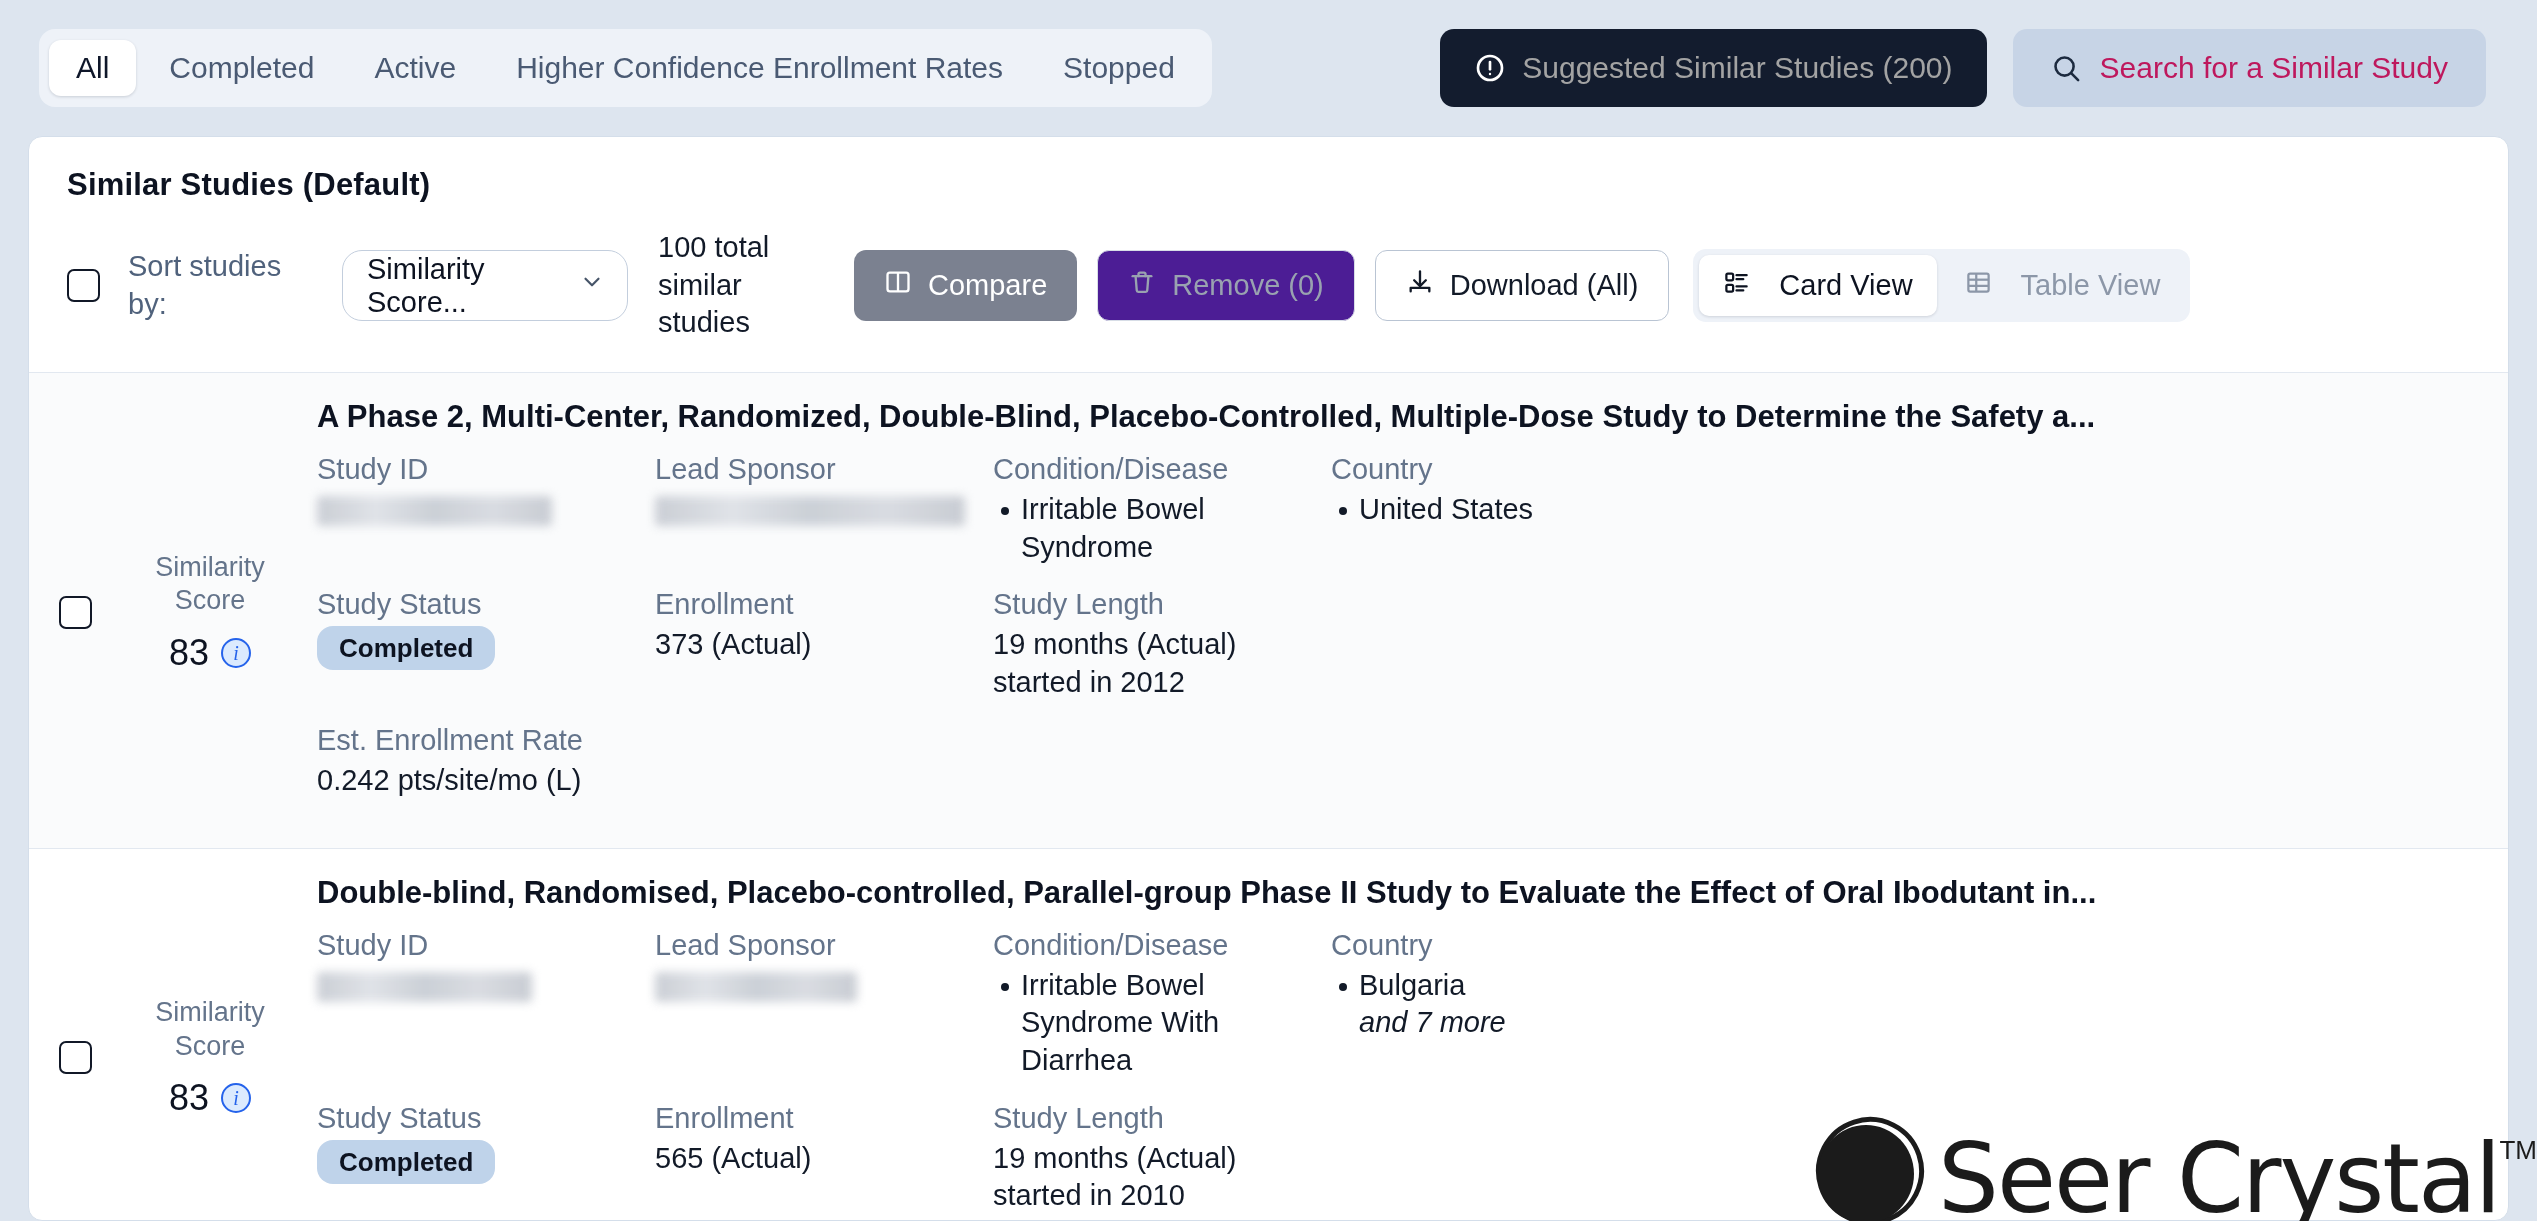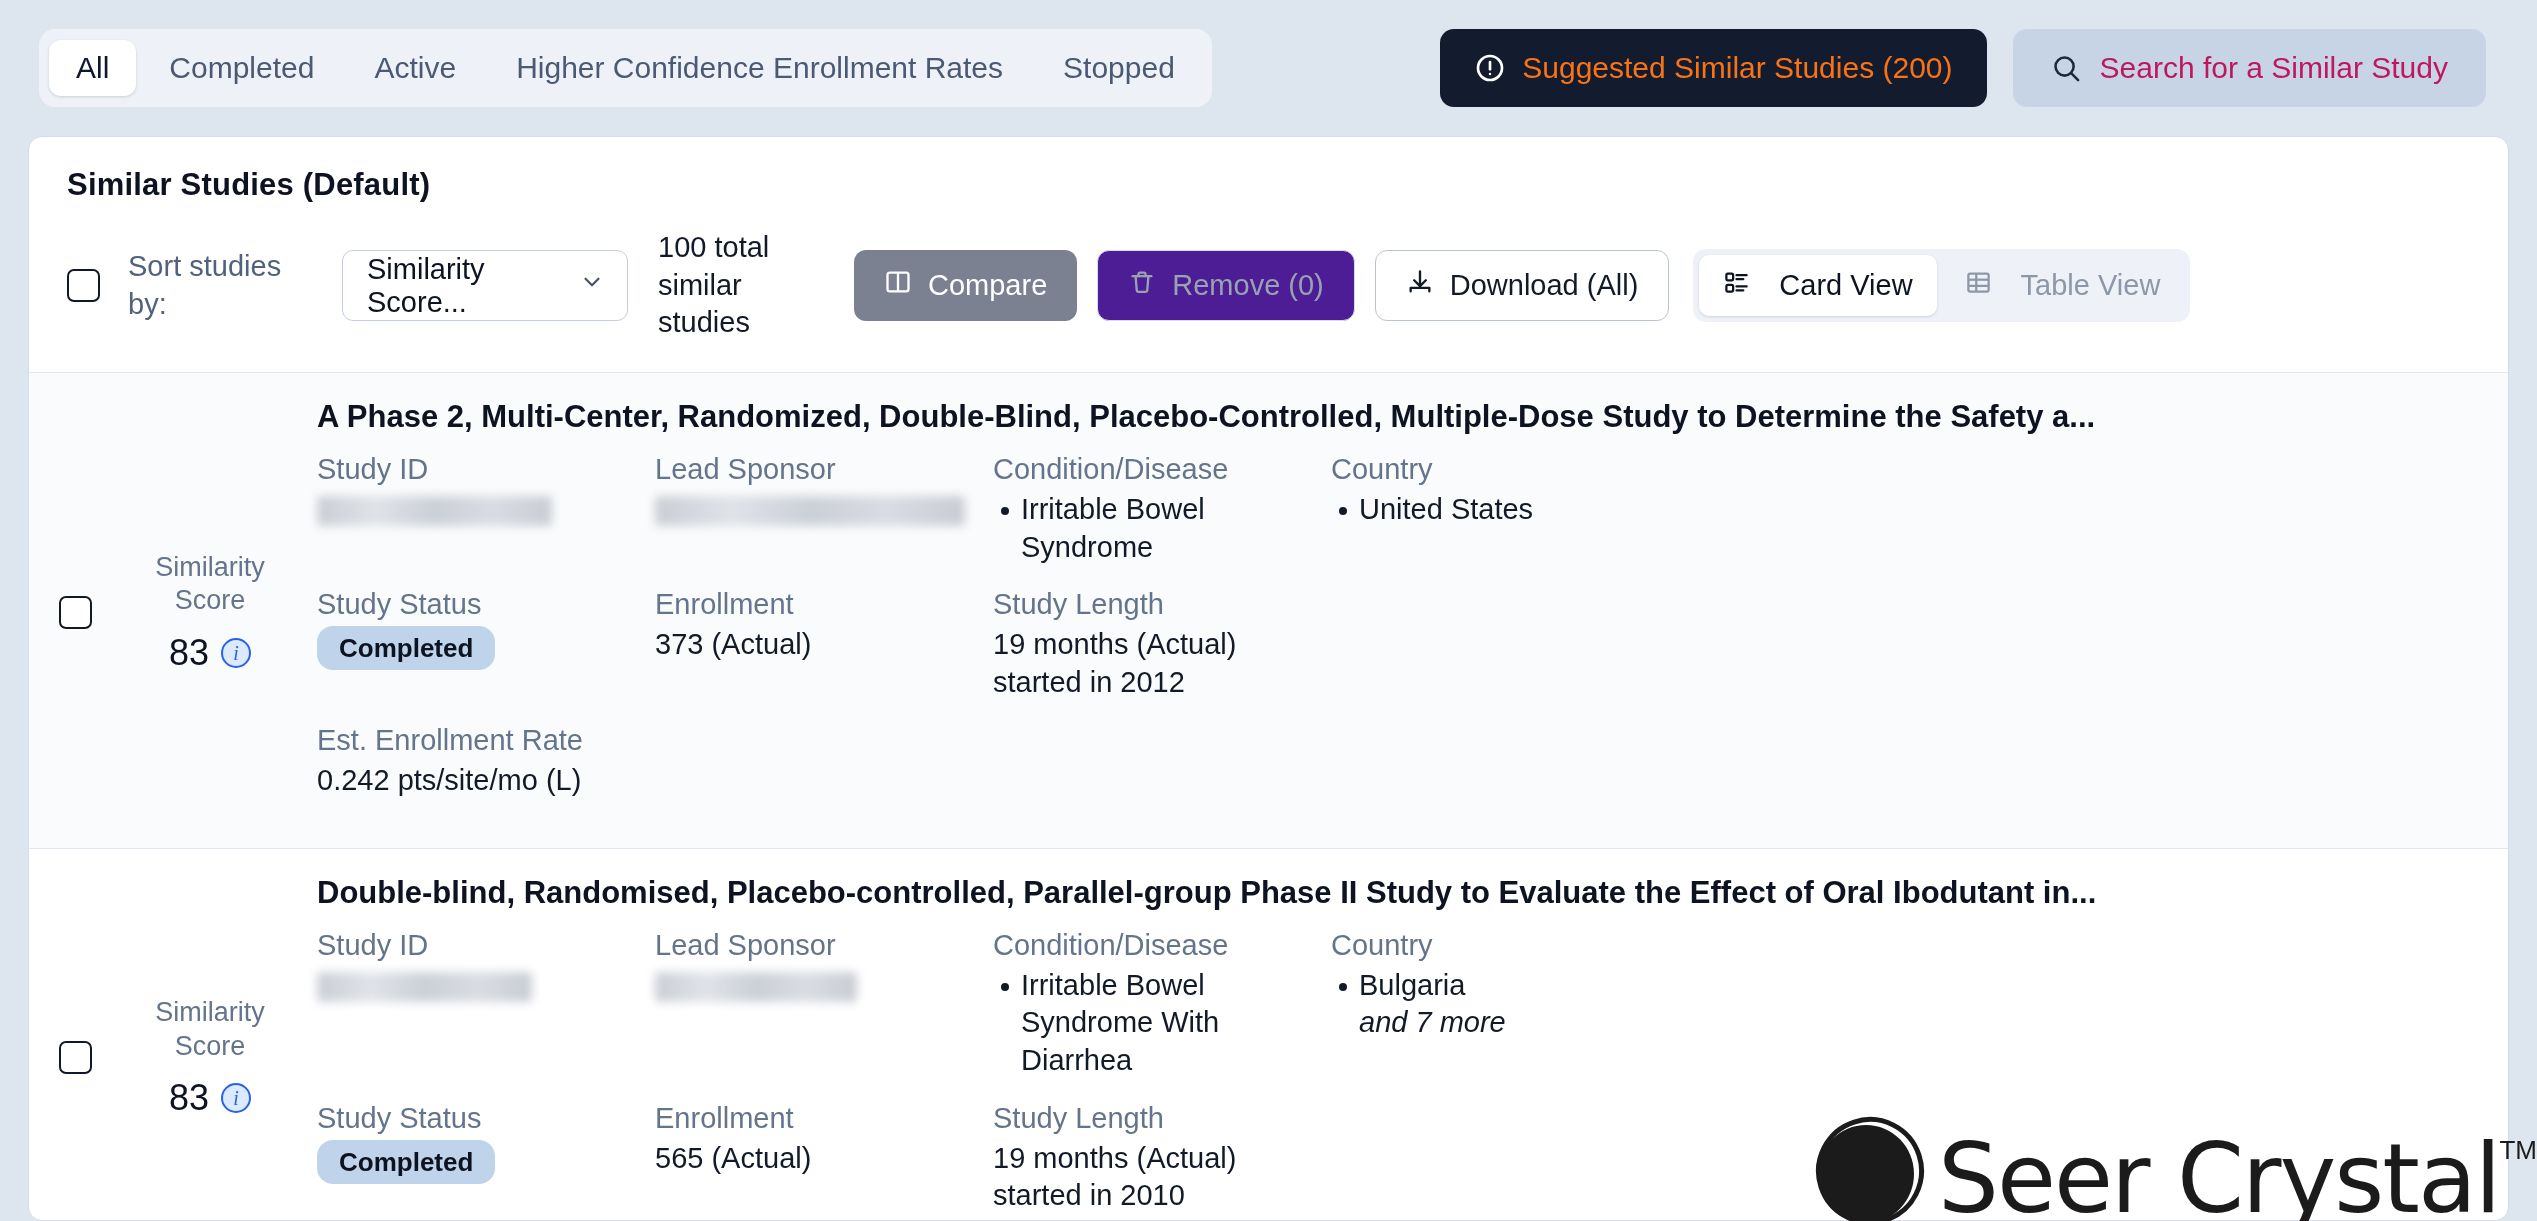--- a/index.html
+++ b/index.html
@@ -58,21 +58,21 @@
     display: flex;
     align-items: center;
     gap: 26px;
     padding-right: 30px;
   }
   .btn-dark {
     display: flex;
     align-items: center;
     gap: 16px;
     background: #131c2e;
-    color: #f97316;
+    color: #a3a3a3;
     border: none;
     border-radius: 14px;
     height: 78px;
     padding: 0 34px;
     font-size: 30px;
     font-family: inherit;
     cursor: pointer;
     white-space: nowrap;
   }
   .btn-soft {
@@ -133,21 +133,21 @@
     color: #50627c;
     margin-left: 28px;
     width: 188px;
     line-height: 1.28;
   }
   .select {
     margin-left: 26px;
     width: 286px;
     height: 71px;
     border: 1.5px solid #c3cedd;
-    border-radius: 11px;
+    border-radius: 20px;
     background: #fff;
     display: flex;
     align-items: center;
     justify-content: space-between;
     padding: 0 22px 0 24px;
     font-size: 29px;
     color: #0d1321;
     cursor: pointer;
   }
   .total {

